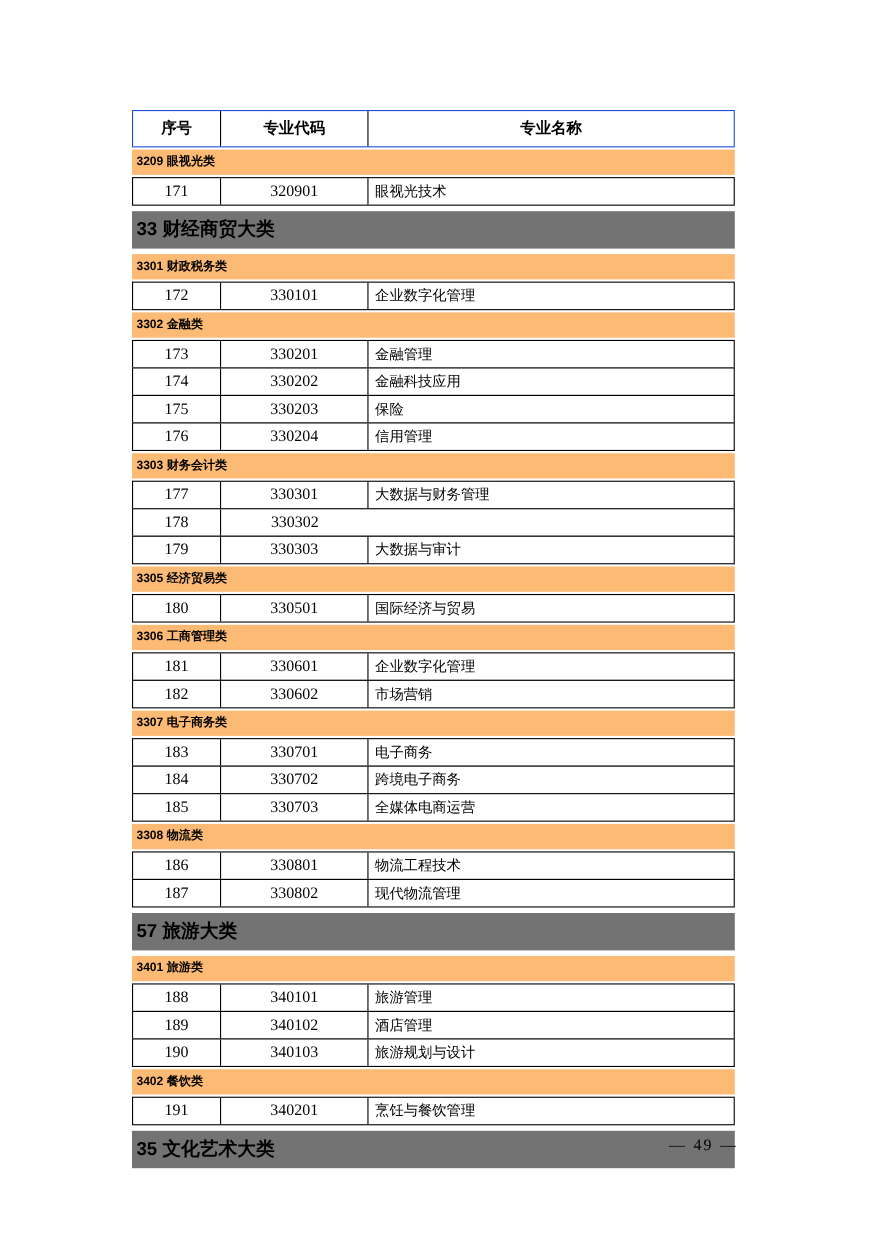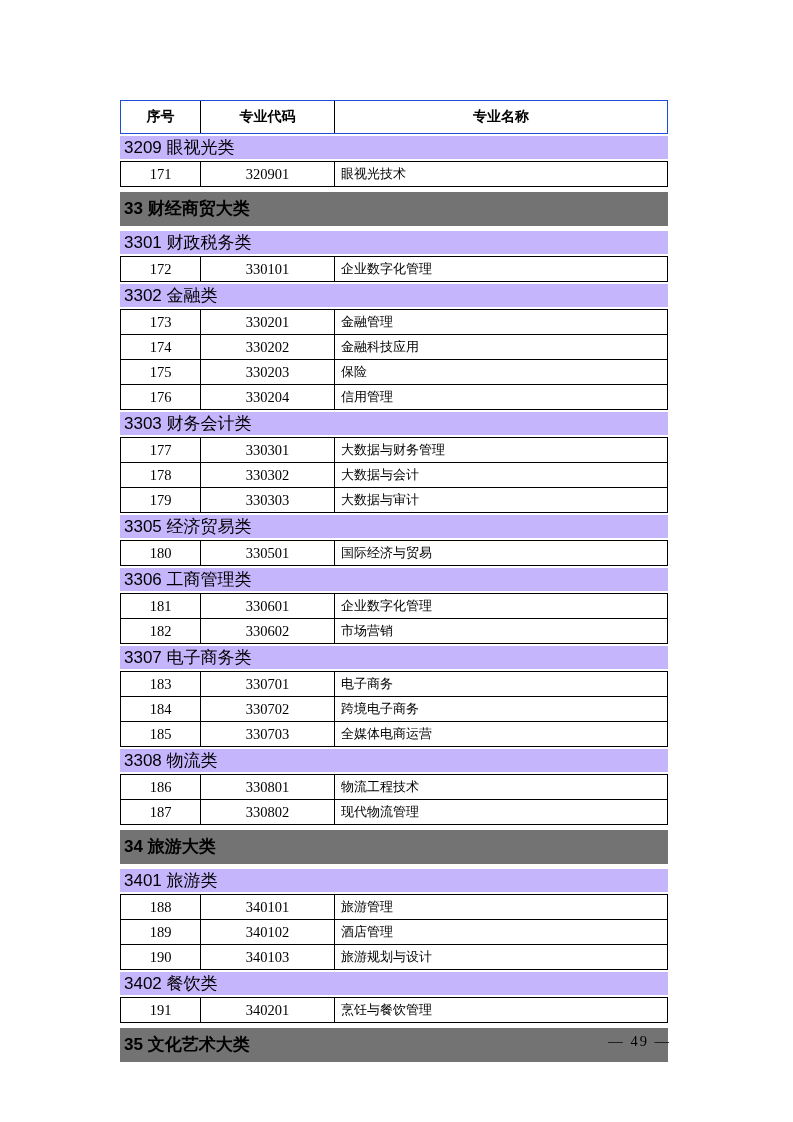--- a/index.html
+++ b/index.html
@@ -64,23 +64,23 @@
     justify-content: center;
     font-family: "Liberation Serif", serif;
     font-size: 14.5px;
   }
   .data-row .cell-name {
     justify-content: flex-start;
     padding-left: 6px;
   }
 
   .subcategory-band {
-    background: #c4b5fd;
-    font-weight: normal;
-    font-size: 17px;
+    background: #fdba74;
+    font-weight: bold;
+    font-size: 11px;
     height: 23px;
     line-height: 23px;
     padding-left: 4px;
     margin: 2px 0;
   }
   .category-band {
     background: #737373;
     font-weight: bold;
     font-size: 17px;
     height: 34px;
@@ -144,21 +144,20 @@
       </div>
       <div class="subcategory-band">3303 财务会计类</div>
       <div class="data-row">
         <div class="cell cell-no">177</div>
         <div class="cell cell-code">330301</div>
         <div class="cell cell-name">大数据与财务管理</div>
       </div>
       <div class="data-row">
         <div class="cell cell-no">178</div>
         <div class="cell cell-code">330302</div>
-        <div class="cell cell-name">大数据与会计</div>
       </div>
       <div class="data-row">
         <div class="cell cell-no">179</div>
         <div class="cell cell-code">330303</div>
         <div class="cell cell-name">大数据与审计</div>
       </div>
       <div class="subcategory-band">3305 经济贸易类</div>
       <div class="data-row">
         <div class="cell cell-no">180</div>
         <div class="cell cell-code">330501</div>
@@ -195,21 +194,21 @@
       <div class="data-row">
         <div class="cell cell-no">186</div>
         <div class="cell cell-code">330801</div>
         <div class="cell cell-name">物流工程技术</div>
       </div>
       <div class="data-row">
         <div class="cell cell-no">187</div>
         <div class="cell cell-code">330802</div>
         <div class="cell cell-name">现代物流管理</div>
       </div>
-      <div class="category-band">34 旅游大类</div>
+      <div class="category-band">57 旅游大类</div>
       <div class="subcategory-band">3401 旅游类</div>
       <div class="data-row">
         <div class="cell cell-no">188</div>
         <div class="cell cell-code">340101</div>
         <div class="cell cell-name">旅游管理</div>
       </div>
       <div class="data-row">
         <div class="cell cell-no">189</div>
         <div class="cell cell-code">340102</div>
         <div class="cell cell-name">酒店管理</div>

